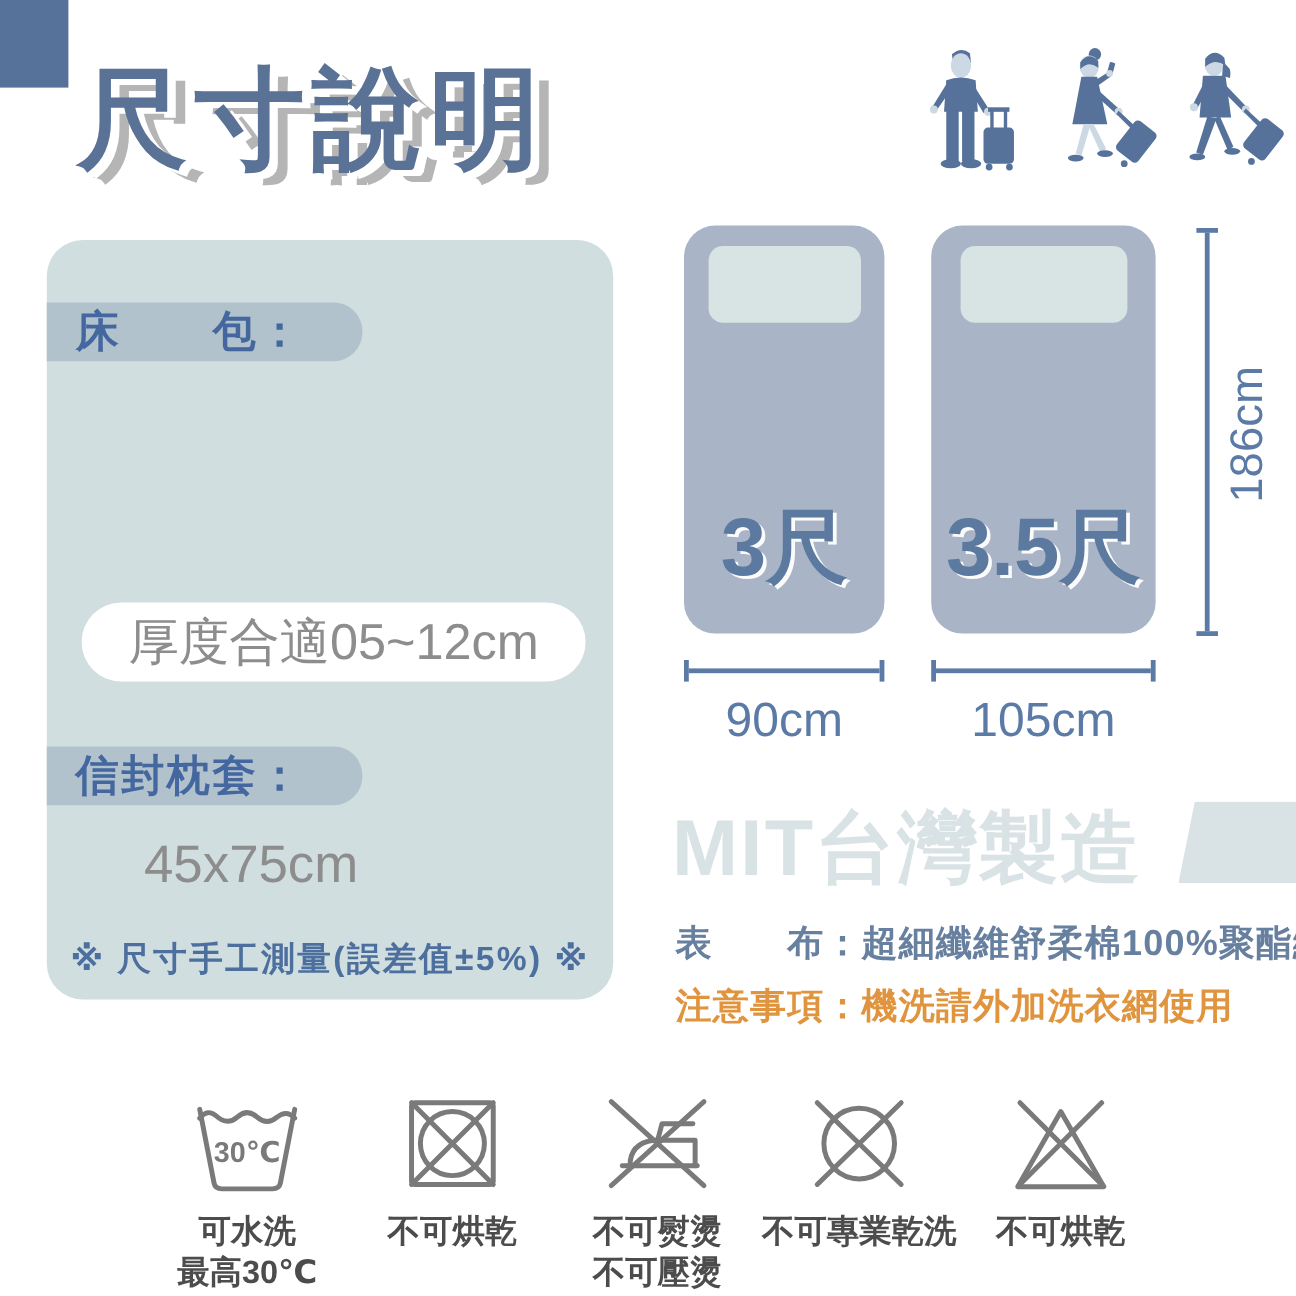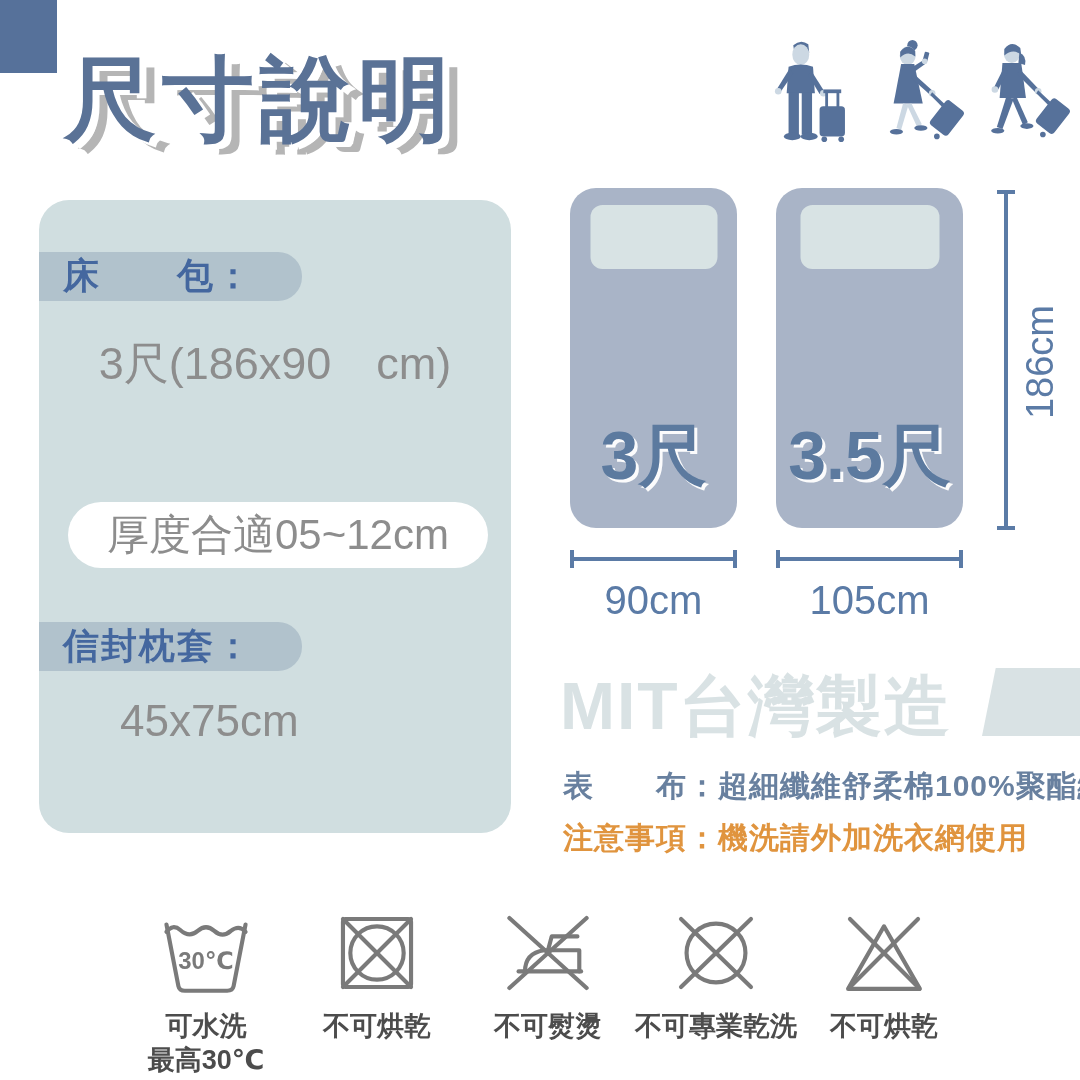--- a/index.html
+++ b/index.html
@@ -215,24 +215,24 @@
       <path class="t-dark" d="M41 61 L53 88 L48 91 L36 63 Z"></path>
       <ellipse class="t-dark" cx="52" cy="92" rx="7" ry="3"></ellipse>
       <path class="t-dark" d="M64 54 L79 68 L76 71 L62 57 Z"></path>
       <rect class="t-dark" x="68" y="65" width="24" height="33" rx="4" transform="rotate(38 80 81)"></rect>
       <circle class="t-dark" cx="69" cy="101" r="3"></circle>
     </svg>
   </div>
 
   <section class="info-panel">
     <div class="side-pill pill-bedsheet">床　　包：</div>
-    <div class="size-line size-1">3尺(186x90　cm)</div>
     <div class="thickness-pill">厚度合適05~12cm</div>
     <div class="side-pill pill-pillowcase">信封枕套：</div>
     <div class="pillowcase-size">45x75cm</div>
+    <div class="measure-note">※ 尺寸手工測量(誤差值±5%) ※</div>
   </section>
 
   <div class="mattress mattress-1">
     <div class="pillow"></div>
     <div class="mattress-label">3尺</div>
   </div>
   <div class="mattress mattress-2">
     <div class="pillow"></div>
     <div class="mattress-label">3.5尺</div>
   </div>
@@ -277,20 +277,21 @@
   <div class="care-cell cc-3">
     <svg viewBox="0 0 100 100">
       <path class="c-stroke" d="M18 70 L86 70"></path>
       <path class="c-stroke" d="M25 70 Q25 50 46 47 L84 47 L84 70"></path>
       <path class="c-stroke" d="M50 47 L54 32 L82 32"></path>
       <path class="c-stroke" d="M8 12 L92 88"></path>
       <path class="c-stroke" d="M92 12 L8 88"></path>
     </svg>
     <div class="care-label">
       <div>不可熨燙</div>
+      <div>不可壓燙</div>
     </div>
   </div>
 
   <div class="care-cell cc-4">
     <svg viewBox="0 0 100 100">
       <circle class="c-stroke" cx="50" cy="50" r="32"></circle>
       <path class="c-stroke" d="M12 13 L88 87"></path>
       <path class="c-stroke" d="M88 13 L12 87"></path>
     </svg>
     <div class="care-label">

